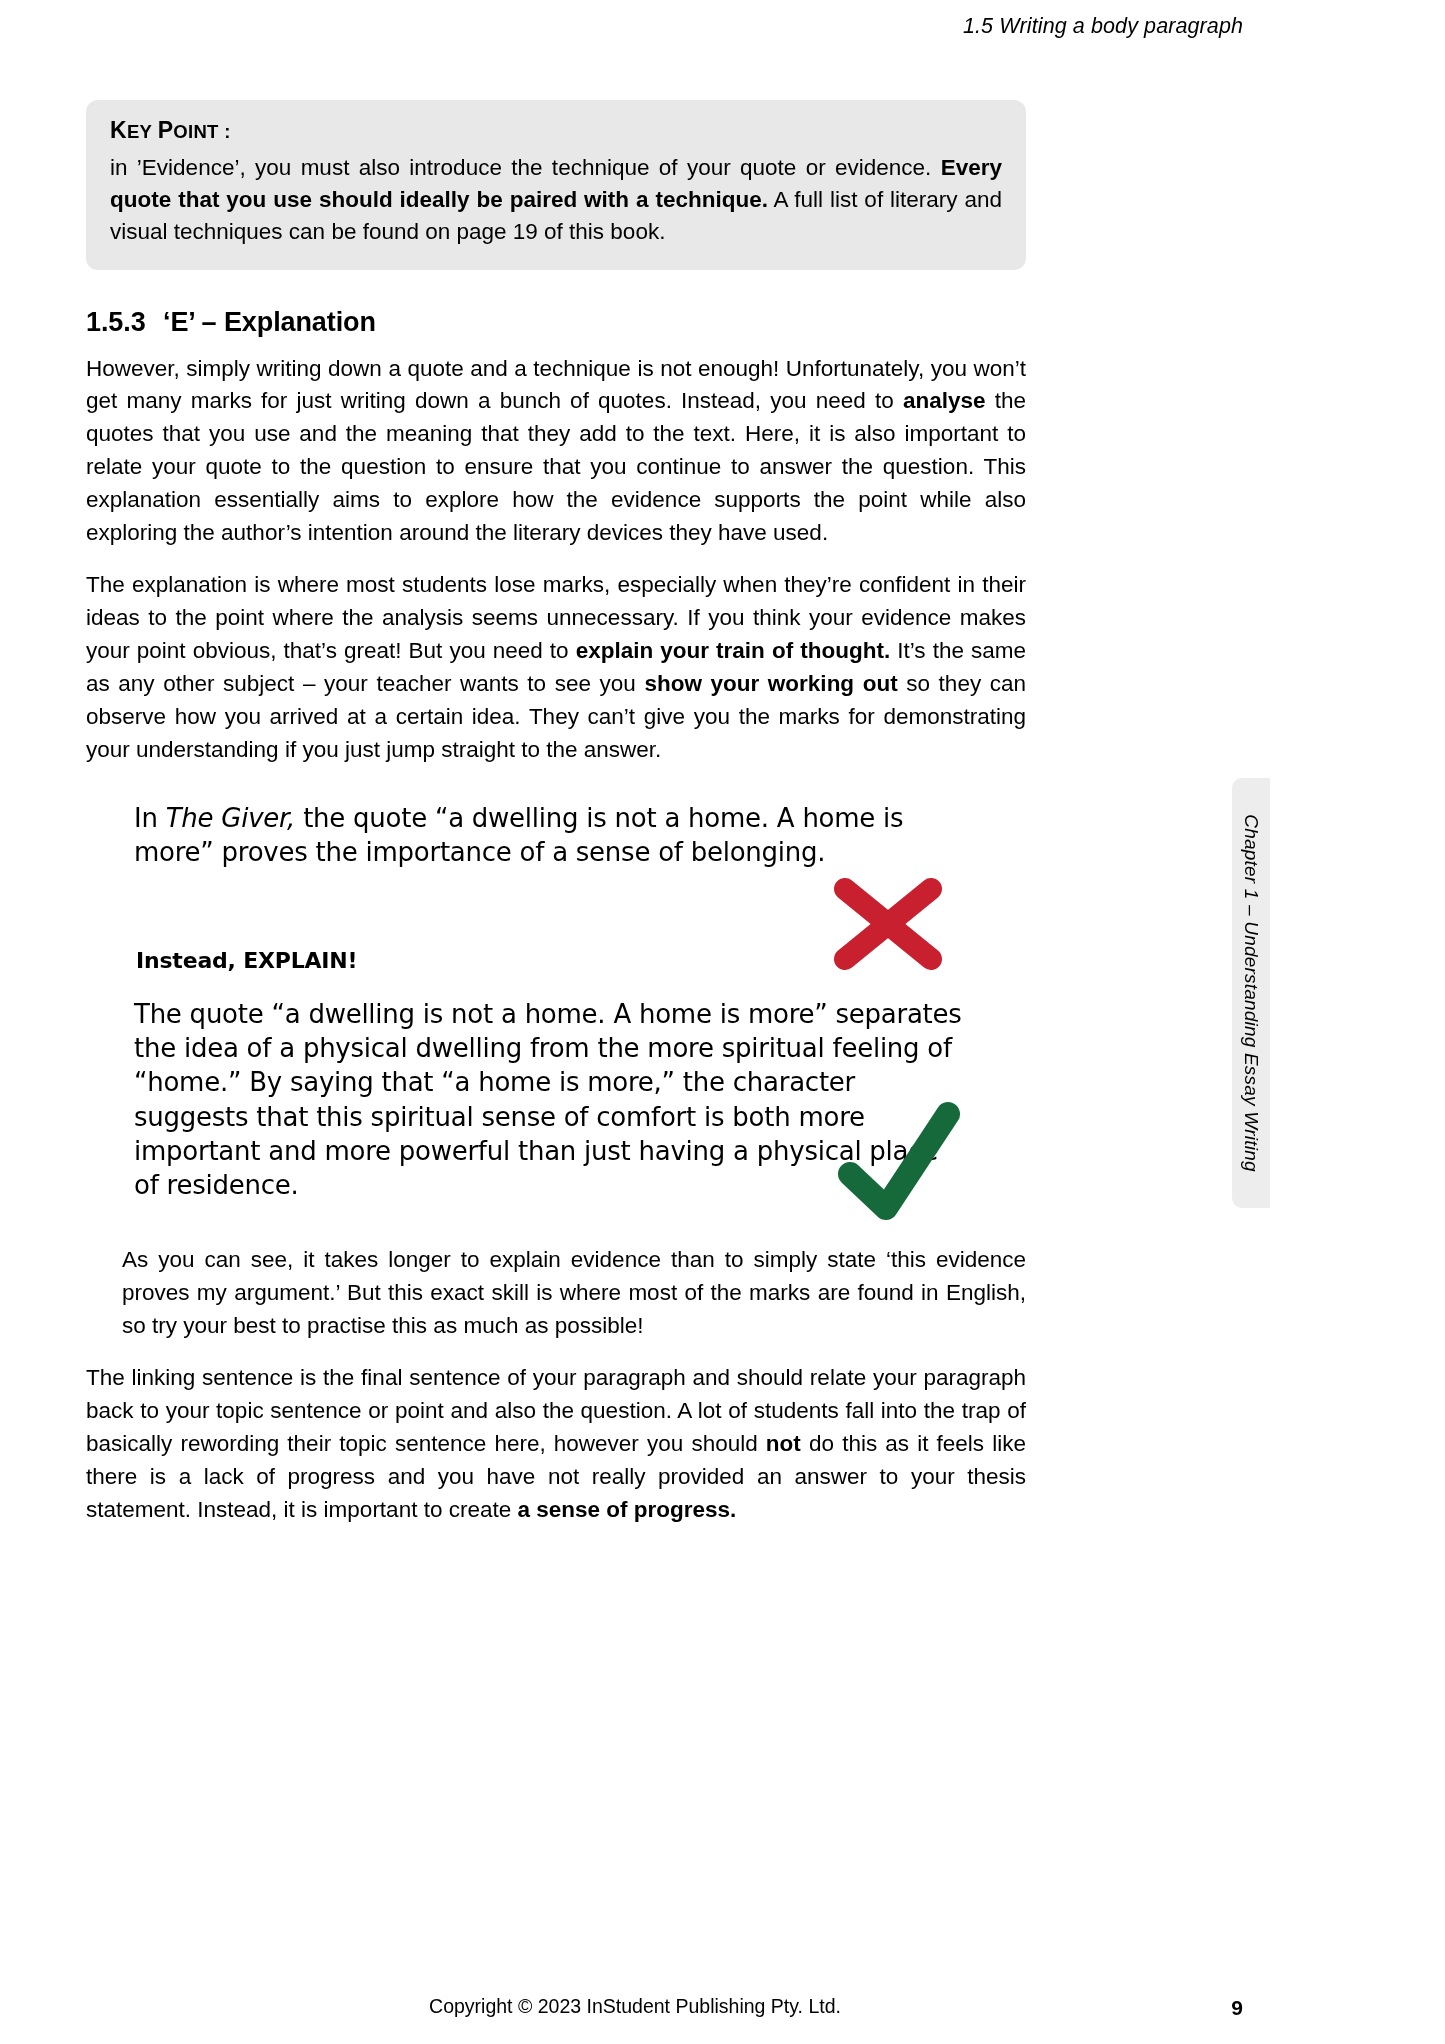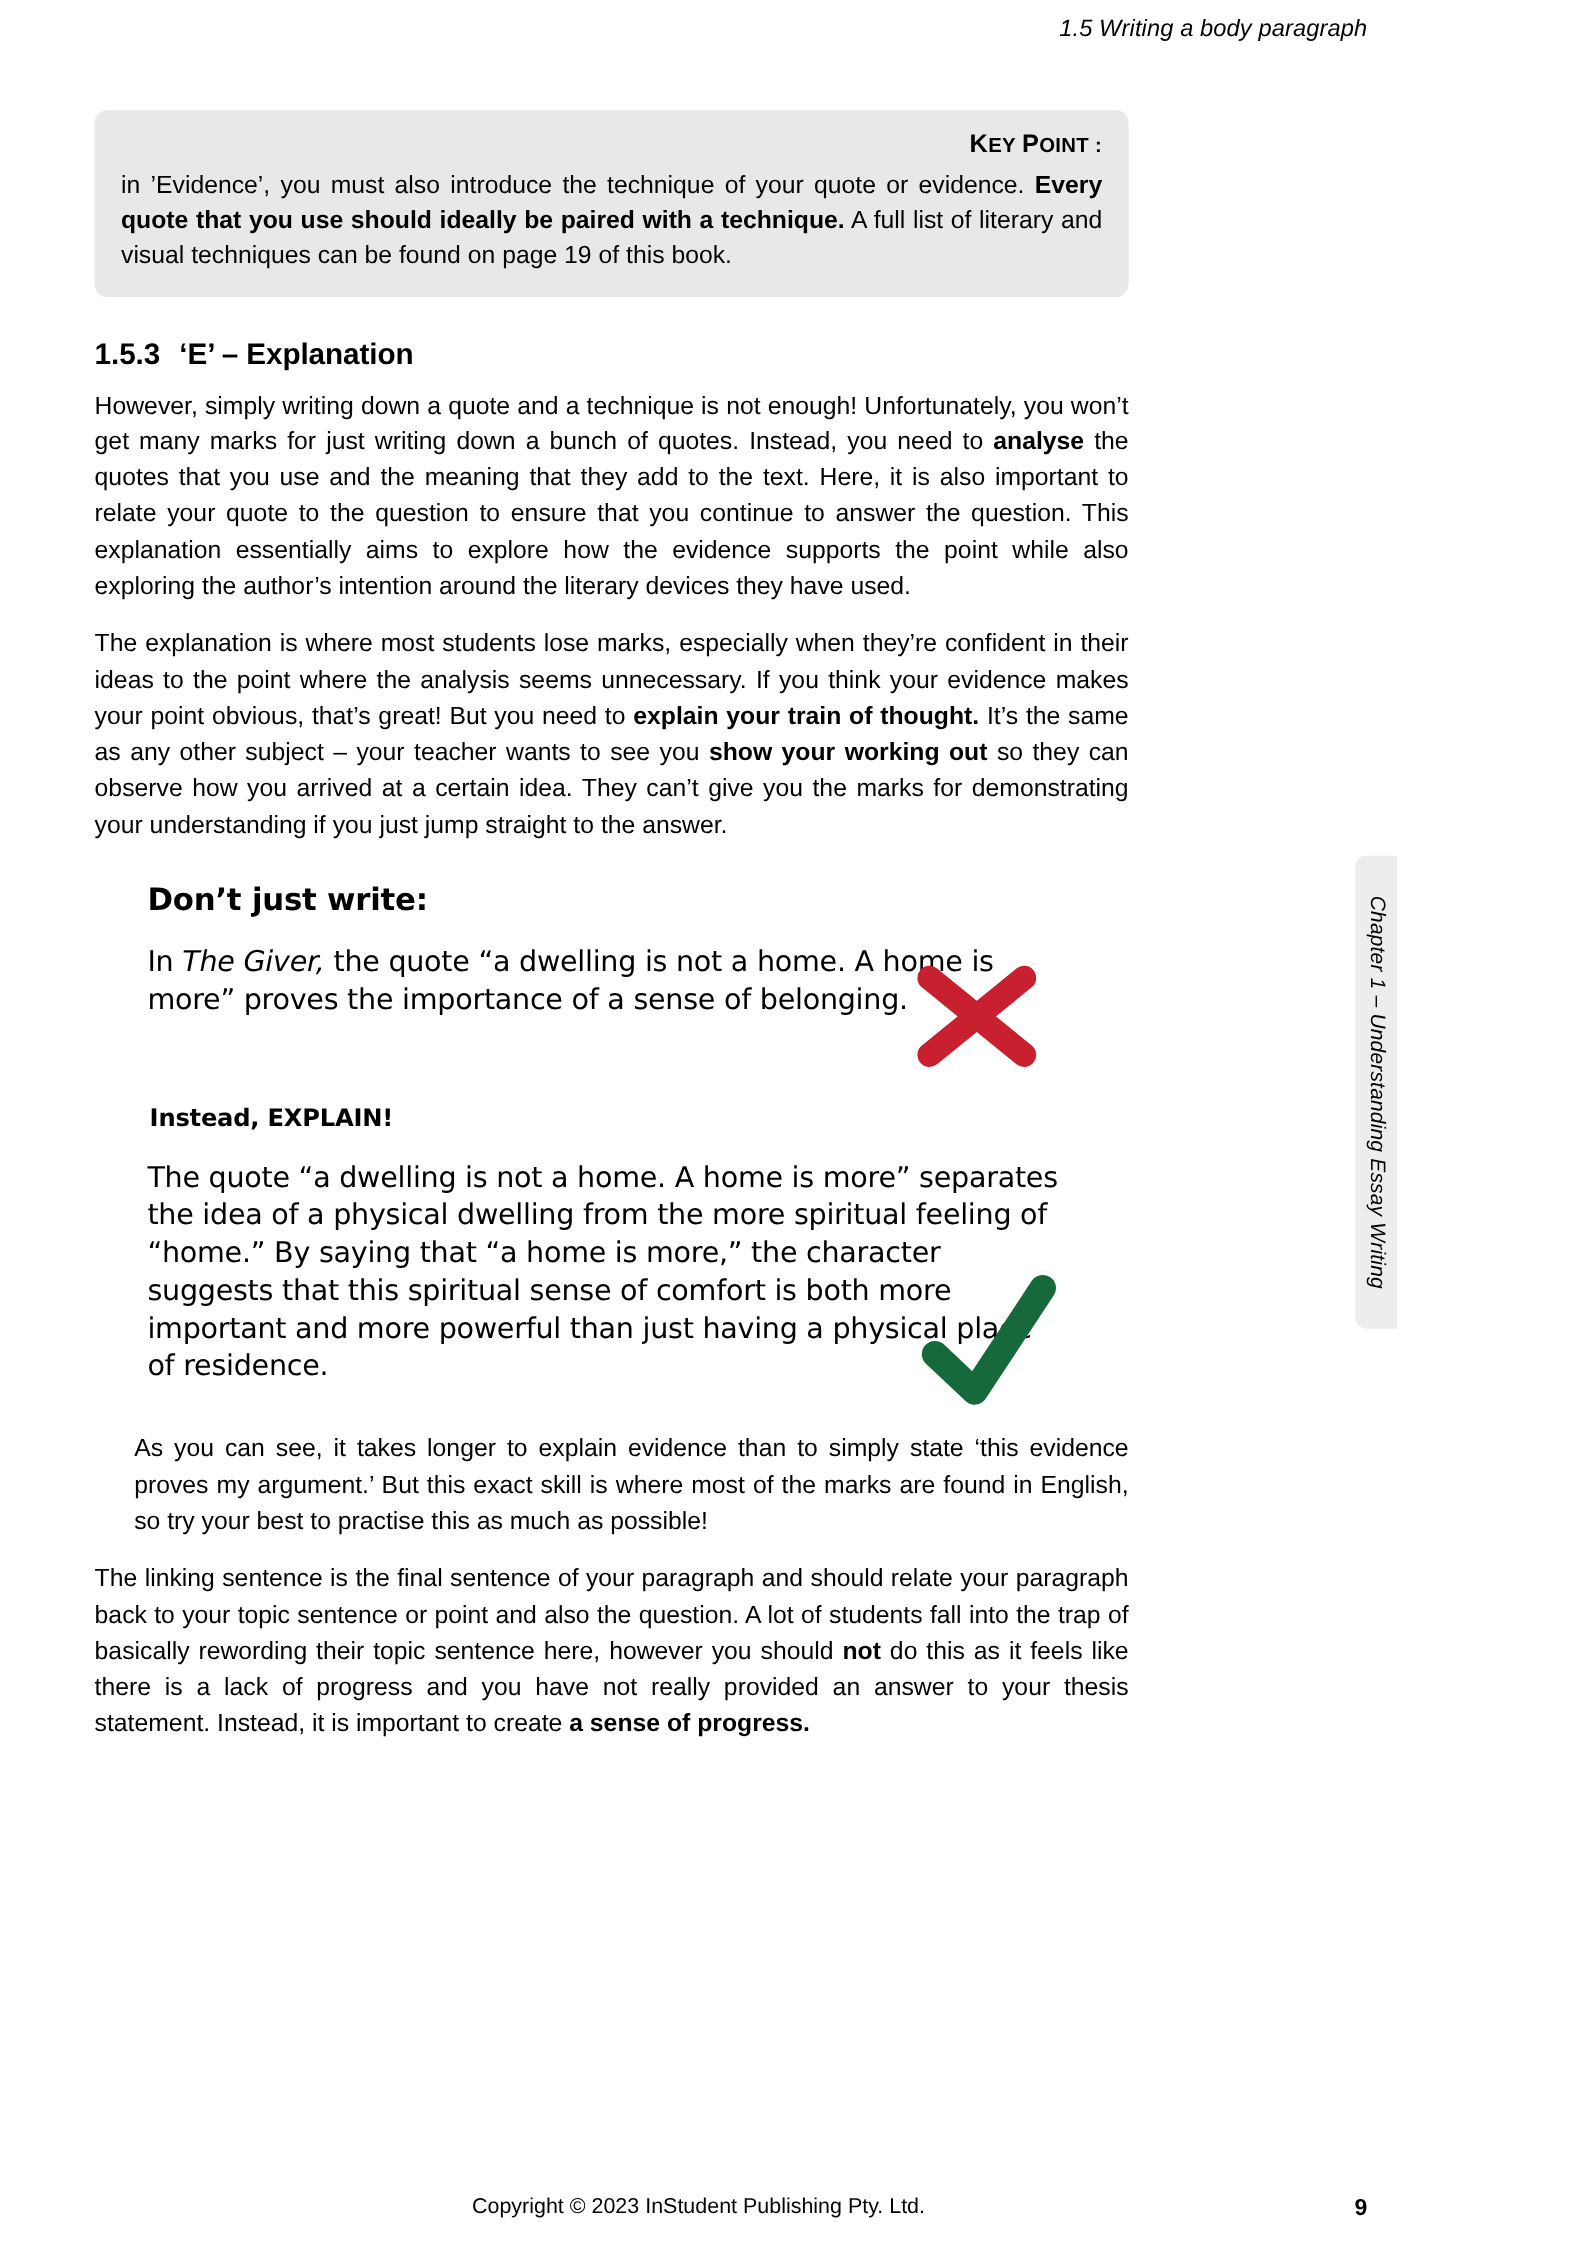--- a/index.html
+++ b/index.html
@@ -51,21 +51,20 @@
     padding: 18px 24px 22px 24px;
     box-sizing: border-box;
     width: 940px;
   }
   .keypoint-label {
     font-weight: bold;
     font-size: 18.5px;
     letter-spacing: 0.3px;
     margin-bottom: 9px;
     line-height: 1.1;
-    text-align: right;
   }
   .keypoint-label .cap { font-size: 23px; }
   .keypoint-body {
     font-size: 22.5px;
     line-height: 1.42;
     text-align: justify;
     text-justify: inter-word;
   }
   .keypoint-body b { font-weight: bold; }
 
@@ -195,21 +194,20 @@
 
     <p class="body">
       <span>However, simply writing down a quote and a technique is not enough! Unfortunately, you won’t get many marks for just writing down a bunch of quotes. Instead, you need to </span><b>analyse</b><span> the quotes that you use and the meaning that they add to the text. Here, it is also important to relate your quote to the question to ensure that you continue to answer the question. This explanation essentially aims to explore how the evidence supports the point while also exploring the author’s intention around the literary devices they have used.</span>
     </p>
 
     <p class="body">
       <span>The explanation is where most students lose marks, especially when they’re confident in their ideas to the point where the analysis seems unnecessary. If you think your evidence makes your point obvious, that’s great! But you need to </span><b>explain your train of thought.</b><span> It’s the same as any other subject – your teacher wants to see you </span><b>show your working out</b><span> so they can observe how you arrived at a certain idea. They can’t give you the marks for demonstrating your understanding if you just jump straight to the answer.</span>
     </p>
 
     <div class="callout-wrap">
-      <div class="callout-head">Don’t just write:</div>
       <div class="callout-text">
         <span>In </span><i>The Giver,</i><span> the quote “a dwelling is not a home. A home is more” proves the importance of a sense of belonging.</span>
       </div>
       <div class="mark mark-cross">
         <svg width="120" height="110" viewBox="0 0 120 110" aria-hidden="true">
           <g stroke="#C8202F" stroke-width="22" stroke-linecap="round" fill="none">
             <line x1="17" y1="20" x2="103" y2="90"></line>
             <line x1="103" y1="20" x2="17" y2="90"></line>
           </g>
         </svg>

